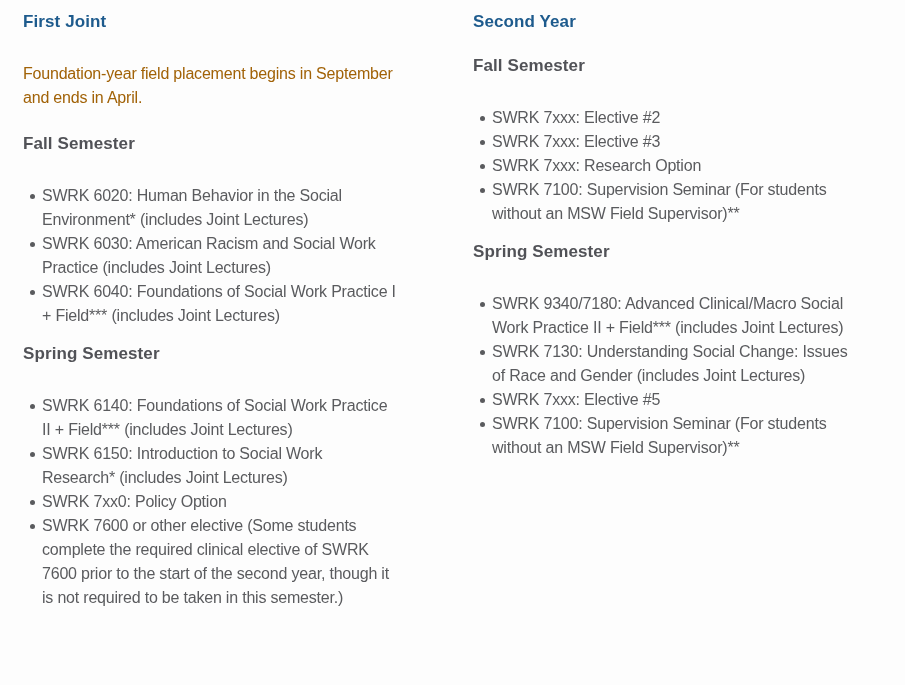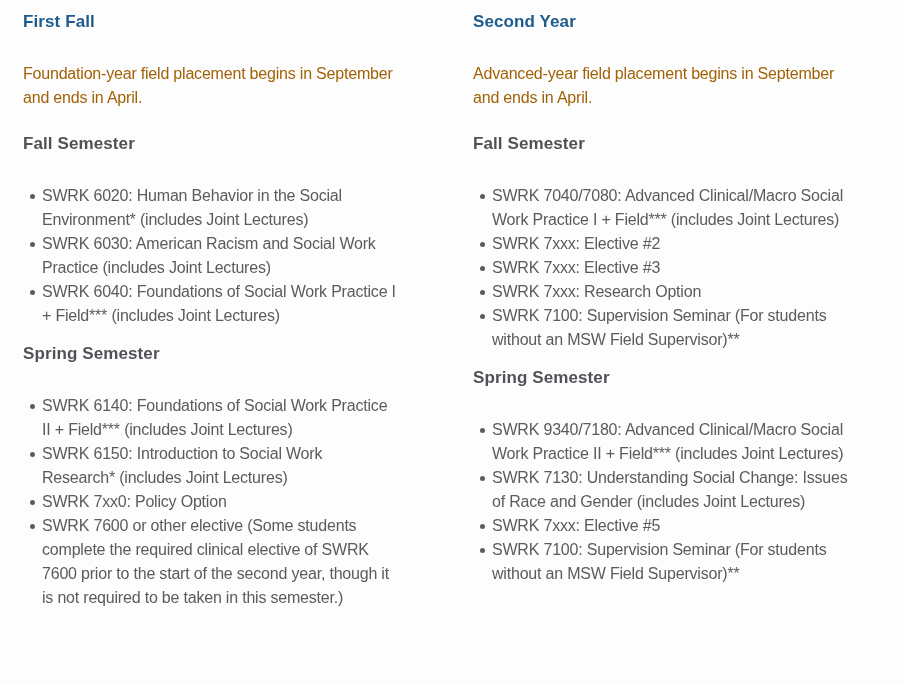--- a/index.html
+++ b/index.html
@@ -72,46 +72,44 @@
     border-radius: 50%;
     background: #5a5b5e;
   }
 </style>
 </head>
 <body>
 
 <div class="columns">
 
   <section class="col">
-    <h2 class="year-title">First Fall</h2>
+    <h2 class="year-title">First Joint</h2>
     <p class="intro">Foundation-year field placement begins in September and ends in April.</p>
 
     <h3 class="semester-title">Fall Semester</h3>
     <ul class="course-list">
       <li>SWRK 6020: Human Behavior in the Social Environment* (includes Joint Lectures)</li>
       <li>SWRK 6030: American Racism and Social Work Practice (includes Joint Lectures)</li>
       <li>SWRK 6040: Foundations of Social Work Practice I + Field*** (includes Joint Lectures)</li>
     </ul>
 
     <h3 class="semester-title">Spring Semester</h3>
     <ul class="course-list">
       <li>SWRK 6140: Foundations of Social Work Practice II + Field*** (includes Joint Lectures)</li>
       <li>SWRK 6150: Introduction to Social Work Research* (includes Joint Lectures)</li>
       <li>SWRK 7xx0: Policy Option</li>
       <li>SWRK 7600 or other elective (Some students complete the required clinical elective of SWRK 7600 prior to the start of the second year, though it is not required to be taken in this semester.)</li>
     </ul>
   </section>
 
   <section class="col right">
     <h2 class="year-title">Second Year</h2>
-    <p class="intro">Advanced-year field placement begins in September and ends in April.</p>
 
     <h3 class="semester-title">Fall Semester</h3>
     <ul class="course-list">
-      <li>SWRK 7040/7080: Advanced Clinical/Macro Social Work Practice I + Field*** (includes Joint Lectures)</li>
       <li>SWRK 7xxx: Elective #2</li>
       <li>SWRK 7xxx: Elective #3</li>
       <li>SWRK 7xxx: Research Option</li>
       <li>SWRK 7100: Supervision Seminar (For students without an MSW Field Supervisor)**</li>
     </ul>
 
     <h3 class="semester-title">Spring Semester</h3>
     <ul class="course-list">
       <li>SWRK 9340/7180: Advanced Clinical/Macro Social Work Practice II + Field*** (includes Joint Lectures)</li>
       <li>SWRK 7130: Understanding Social Change: Issues of Race and Gender (includes Joint Lectures)</li>

